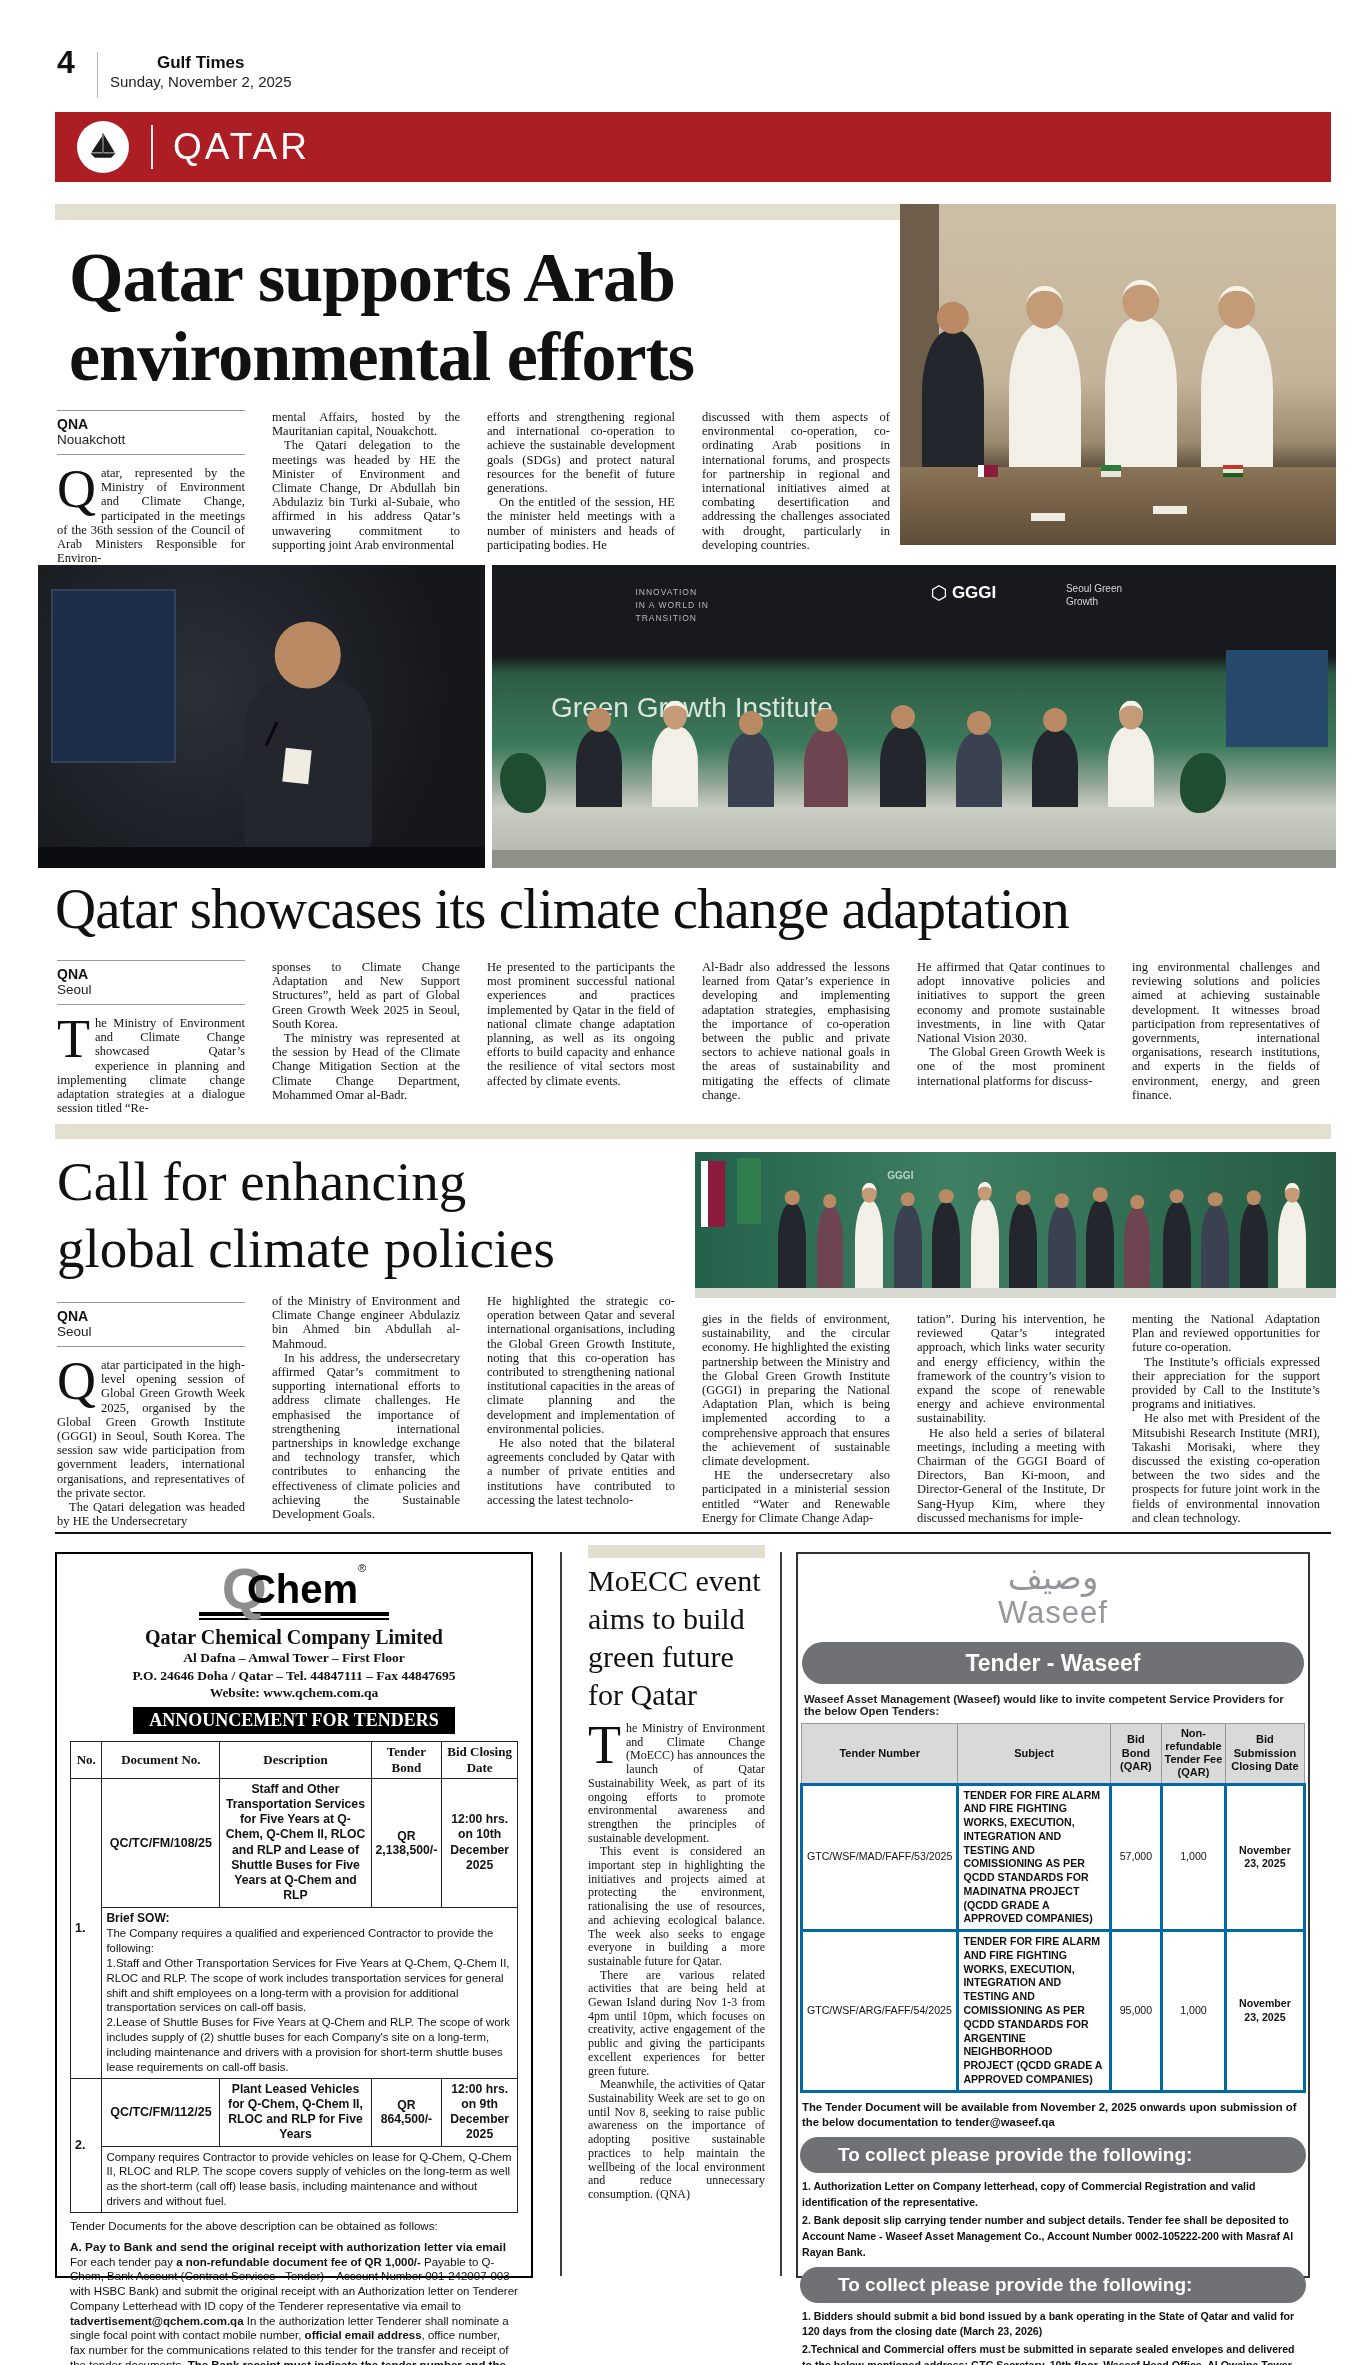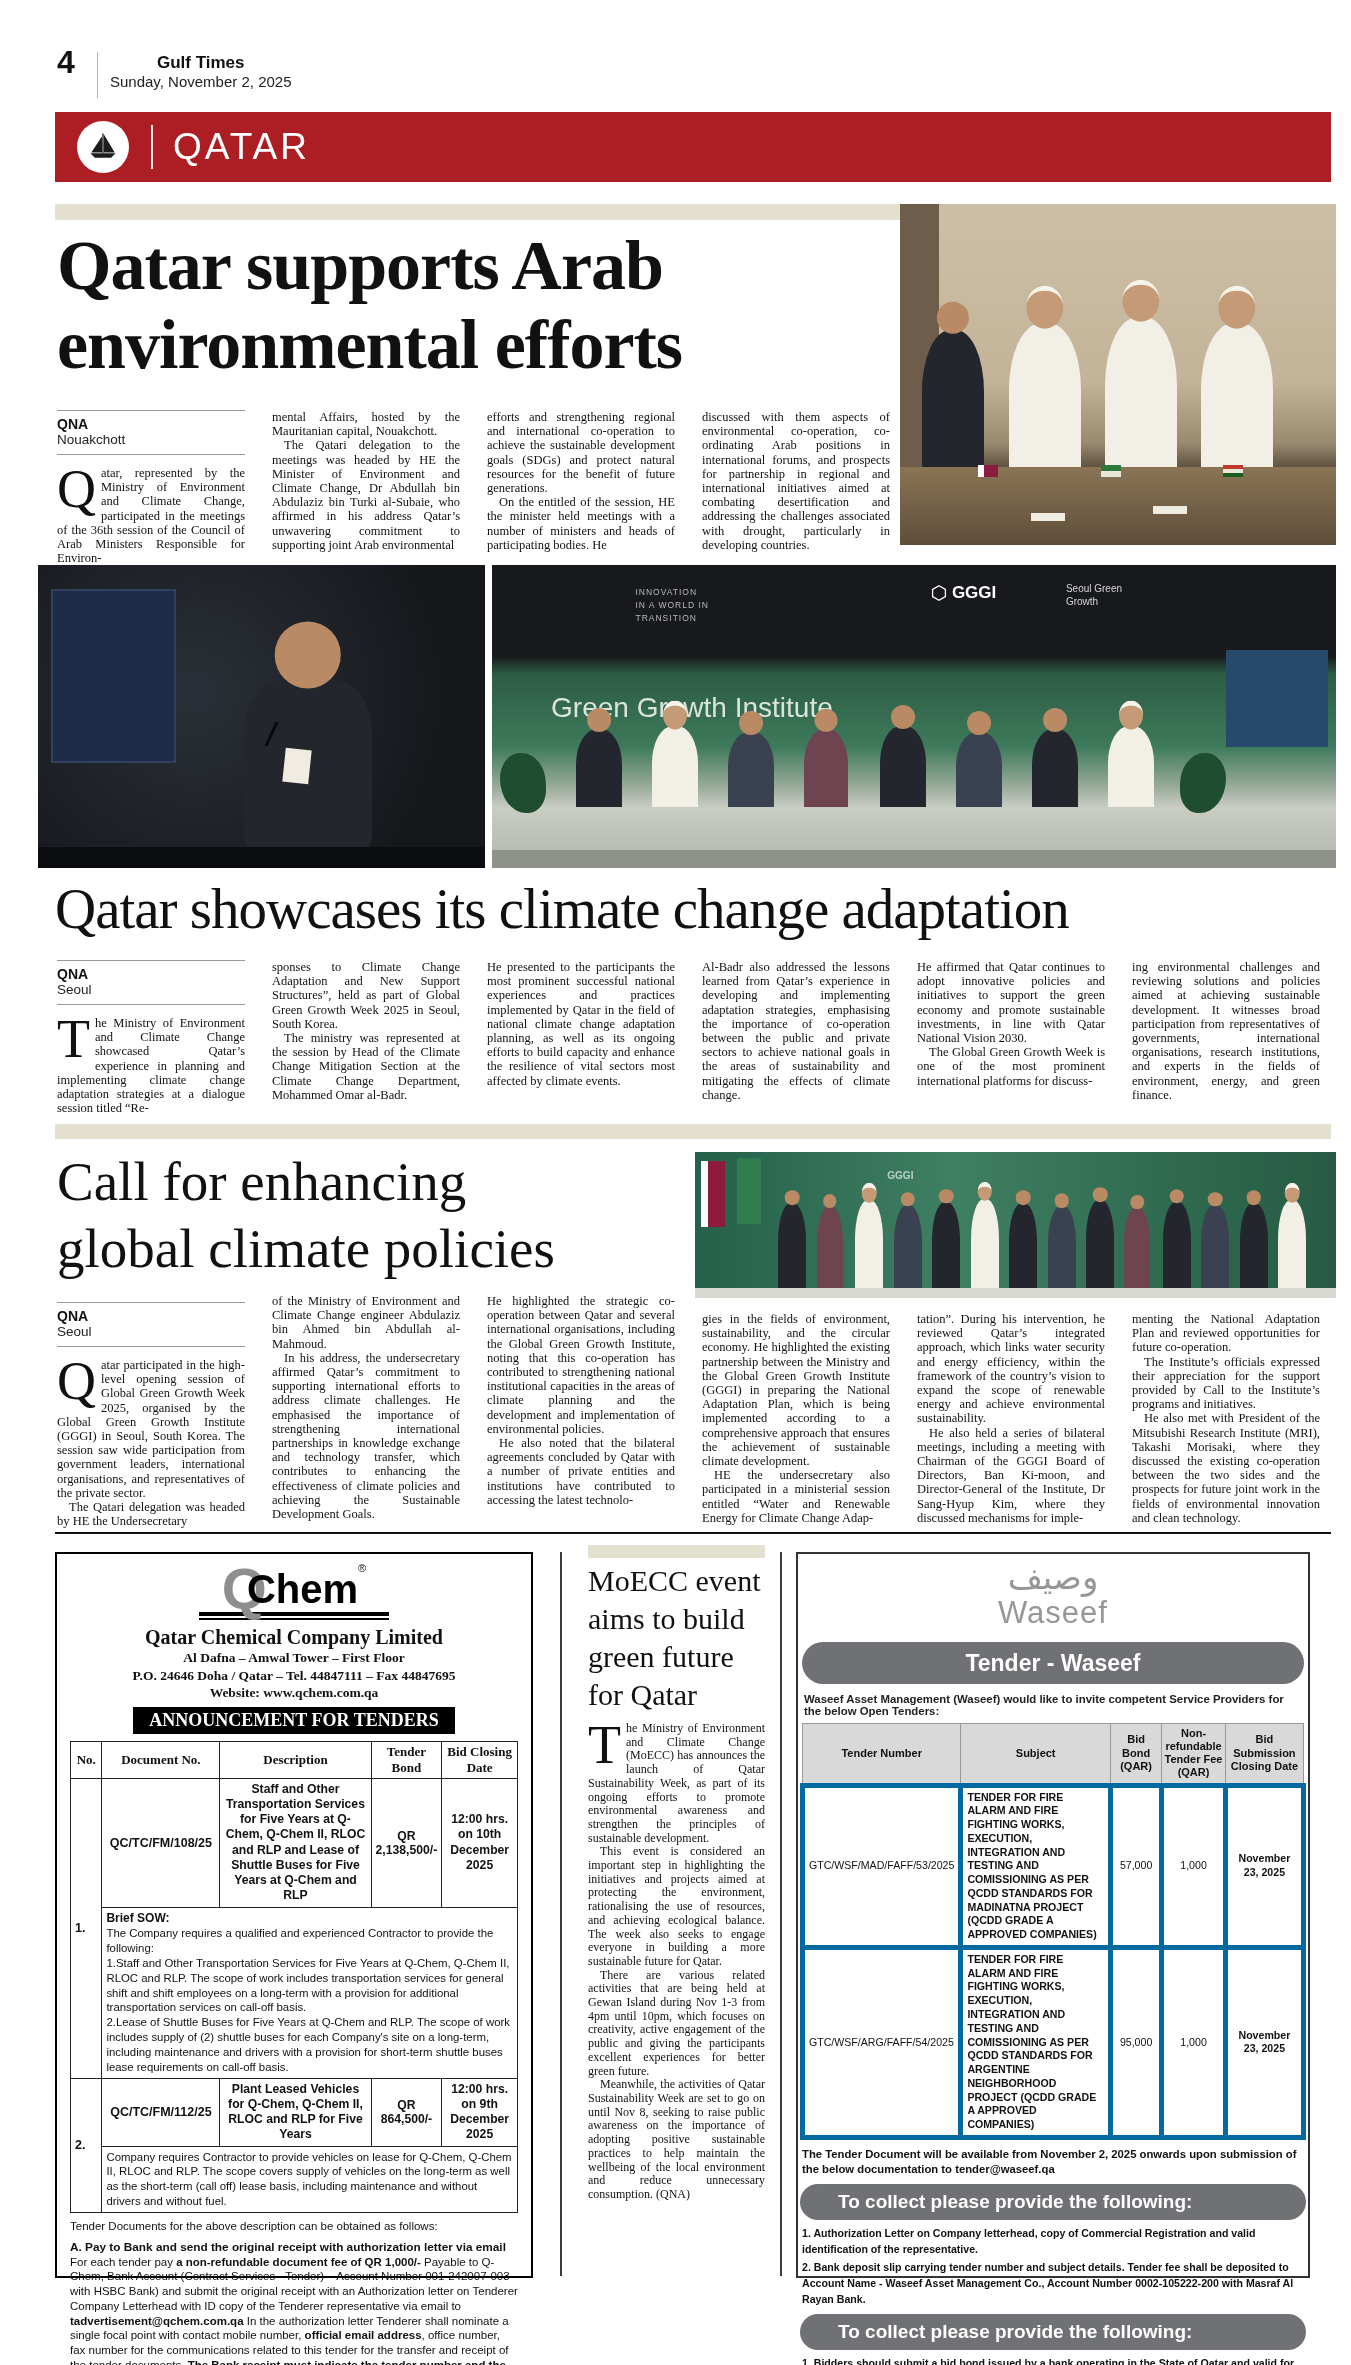--- a/index.html
+++ b/index.html
@@ -80,21 +80,21 @@
   
   .wbox{border:2px solid #333;box-sizing:border-box;padding:6px 2px;font-family:"Liberation Sans",sans-serif;background:#fff;}
   .w-logo{text-align:center;color:#96979a;}
   .w-ar{font-family:"DejaVu Sans",sans-serif;font-size:34px;line-height:1.05;}
   .w-en{font-size:31px;letter-spacing:1px;line-height:1.1;}
   .w-pill{background:#707174;border-radius:22px;color:#fff;font-weight:bold;text-align:center;}
   .w-title{height:42px;line-height:42px;font-size:23px;margin:12px 2px 0 2px;}
   .w-intro{font-size:11.4px;font-weight:bold;margin:9px 4px 6px 4px;color:#222;}
   .wtable{width:100%;border-collapse:collapse;}
   .wtable th{background:#d9d9da;font-size:11px;font-weight:bold;border:1px solid #999;padding:3px 2px;line-height:1.2;}
-  .wtable td{border:5px solid #0369a1;padding:3px 4px;vertical-align:middle;font-size:10.6px;line-height:1.3;}
+  .wtable td{border:3px solid #0369a1;padding:3px 4px;vertical-align:middle;font-size:10.6px;line-height:1.3;}
   .w-num{text-align:left;width:23%;}
   .w-subj{font-weight:bold;width:36%;}
   .w-mid{text-align:center;width:11%;}
   .w-fee{text-align:center;width:13%;}
   .w-close{text-align:center;font-weight:bold;width:17%;}
   .w-note{font-size:11.3px;font-weight:bold;margin:7px 2px;line-height:1.35;}
   .w-collect{height:36px;line-height:36px;font-size:19px;text-align:left;padding-left:38px;margin:4px 0 6px 0;}
   .w-items{font-size:10.6px;font-weight:600;line-height:1.5;margin:0 2px 6px 2px;}
   .w-items p{margin:0 0 2px 0;}
 </style>
@@ -118,21 +118,21 @@
         <path d="M21 6 L21 26 L33 26 Z" fill="#1c1c1c"></path>
         <rect x="19.3" y="5" width="1.4" height="22" fill="#1c1c1c"></rect>
       </svg>
     </div>
     <div class="banner-bar"></div>
     <div class="banner-word">QATAR</div>
   </div>
 
   <div class="abs beige" style="left:55px;top:204px;width:1276px;height:16px;"></div>
 
-  <h1 class="abs head1" style="left:57px;top:226px;margin:0;">
+  <h1 class="abs head1" style="left:57px;top:226px;margin:12px;">
       <div>Qatar supports Arab</div>
       <div>environmental efforts</div>
     </h1>
 
   <div class="ph" style="left:900px;top:204px;width:436px;height:341px;background:linear-gradient(180deg,#cdbfa6 0%,#c3b499 52%,#9a8a70 70%,#5a4c3c 78%,#3e3427 100%);">
     <div style="position:absolute;left:0;top:0;width:9%;height:78%;background:#6e5d4a;"></div>
     <div class="fig suit" style="left:5%;bottom:23%;width:62px;height:40%;"></div>
     <div class="fig thobe" style="left:25%;bottom:22%;width:72px;height:43%;"></div>
     <div class="fig thobe" style="left:47%;bottom:22%;width:72px;height:45%;"></div>
     <div class="fig thobe" style="left:69%;bottom:22%;width:72px;height:43%;"></div>

